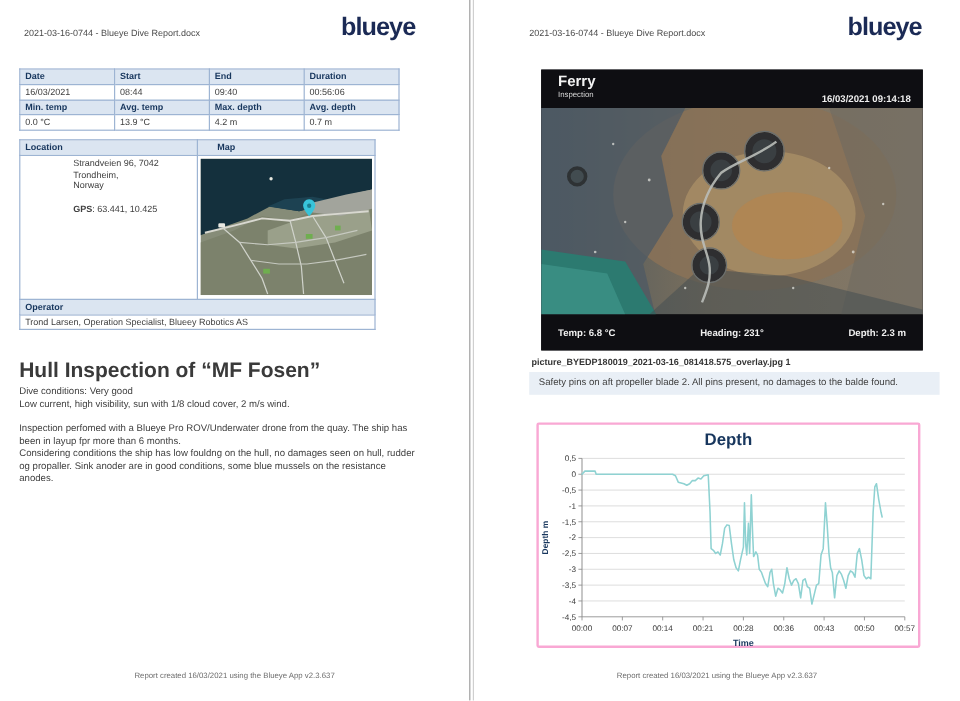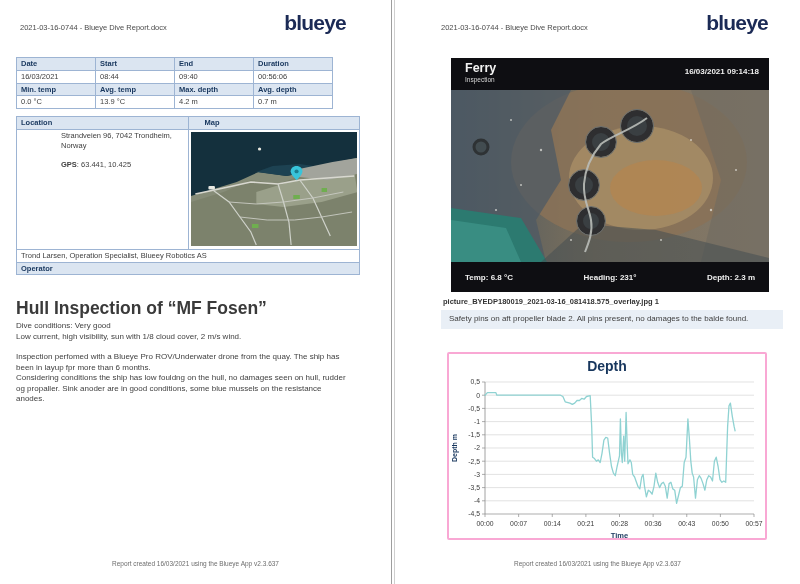--- a/index.html
+++ b/index.html
@@ -28,21 +28,21 @@
   .paras{position:absolute;left:16px;top:321px;width:334px;}
   .paras p{margin:0 0 10px 0;font-size:8px;line-height:1.32;color:#3f3f3f;white-space:pre-line;}
 
   .page-footer{position:absolute;left:0;right:0;top:560px;text-align:center;font-size:6.5px;color:#6d6d6d;}
 
   
   .photo{position:absolute;left:56px;top:58px;width:318px;height:234px;background:#101014;}
   .photo-topbar{position:relative;height:32px;background:#0e0e12;}
   .photo-title{position:absolute;left:14px;top:4px;color:#f2f2f2;font-size:12.5px;font-weight:bold;line-height:1;}
   .photo-subtitle{position:absolute;left:14px;top:18px;color:#d8d8d8;font-size:6.5px;}
-  .photo-timestamp{position:absolute;right:10px;top:9px;color:#efefef;font-size:8px;font-weight:bold;margin-left:40px;}
+  .photo-timestamp{position:absolute;right:10px;top:20px;color:#efefef;font-size:8px;font-weight:bold;margin-left:40px;}
   .photo-img{height:172px;overflow:hidden;}
   .photo-img svg{display:block;}
   .photo-bottombar{height:30px;background:#0e0e12;display:flex;align-items:center;justify-content:space-between;padding:0 14px;}
   .photo-bottombar span{color:#efefef;font-size:8px;font-weight:bold;}
 
   .photo-filename{position:absolute;left:48px;top:297px;font-size:7.5px;font-weight:bold;color:#333;}
   .photo-caption-band{position:absolute;left:46px;top:310px;width:342px;background:#e9eff6;
                       padding:4px 8px;font-size:8px;line-height:1.35;color:#3f3f3f;}
 
   
@@ -83,21 +83,21 @@
       </tr>
       <tr>
         <td class="tv">0.0 °C</td>
         <td class="tv">13.9 °C</td>
         <td class="tv">4.2 m</td>
         <td class="tv">0.7 m</td>
       </tr>
     </tbody>
       </table>
 
-    <table class="wtable" style="top:116px;width:344px;">
+    <table class="wtable" style="top:116px;width:297px;">
       <tbody>
           <tr>
         <td class="th" style="width:50%;">Location</td>
         <td class="th" style="width:50%;padding-left:16px;">Map</td>
       </tr>
       <tr>
         <td class="tv" style="height:120px;padding-left:44px;">
           <div class="pre">Strandveien 96, 7042 Trondheim,
 Norway</div>
           <div style="margin-top:10px;">
@@ -126,24 +126,24 @@
               <rect x="16" y="54" width="6" height="3.5" rx="1" fill="#e8e8e2"></rect>
               <g>
                 <path d="M97 34 c-3.4 0 -5.4 2.6 -5.4 5.2 c0 3.6 5.4 9 5.4 9 s5.4 -5.4 5.4 -9 c0 -2.6 -2 -5.2 -5.4 -5.2 z" fill="#38c4da"></path>
                 <circle cx="97" cy="39.4" r="1.9" fill="#1b7f90"></circle>
               </g>
             </svg>
           </div>
         </td>
       </tr>
       <tr>
+        <td class="th" colspan="2">Operator</td>
+      </tr>
+      <tr>
         <td class="tv" colspan="2">Trond Larsen, Operation Specialist, Blueey Robotics AS</td>
-      </tr>
-      <tr>
-        <td class="th" colspan="2">Operator</td>
       </tr>
     </tbody>
       </table>
 
     <div class="report-title">Hull Inspection of “MF Fosen”</div>
 
     <div class="paras">
       <p>Dive conditions: Very good
 Low current, high visibility, sun with 1/8 cloud cover, 2 m/s wind.</p>
       <p>Inspection perfomed with a Blueye Pro ROV/Underwater drone from the quay. The ship has been in layup fpr more than 6 months.

